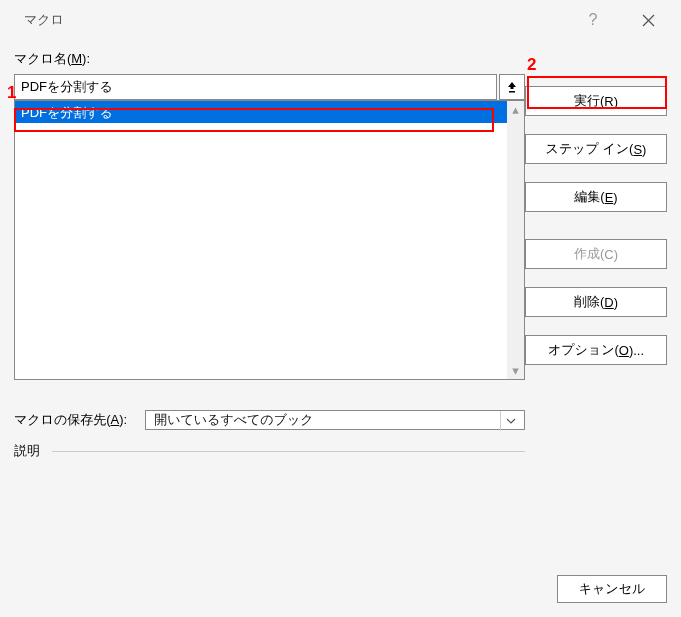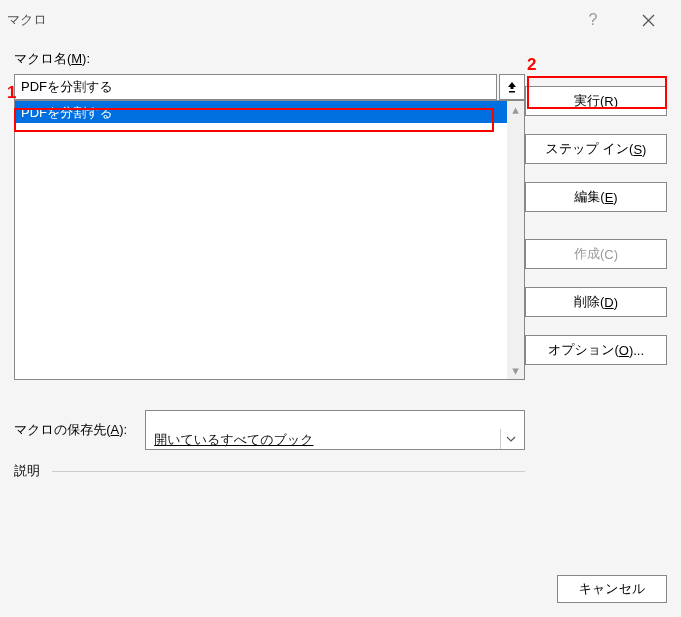--- a/index.html
+++ b/index.html
@@ -12,21 +12,21 @@
       height: 617px;
       overflow: hidden;
       position: relative;
     }
     
     .titlebar {
       display: flex;
       align-items: center;
       justify-content: space-between;
       height: 40px;
-      padding: 0 10px 0 7px;
+      padding: 0 10px 0 24px;
       background: #f5f5f5;
     }
     .title-left {
       color: #555;
       font-size: 13px;
     }
     .title-right {
       display: flex;
       align-items: center;
       gap: 20px;
@@ -134,28 +134,27 @@
     .scrollbar .sb-down { bottom: 0; }
 
     .store-row {
       display: flex;
       align-items: center;
       gap: 18px;
       margin-top: 30px;
     }
     .store-dropdown {
       flex: 1;
-      height: 40px;
-      border: 1px solid #888;
-      background: #fff;
-      display: flex;
-      align-items: flex-end;
+      height: 20px;
+      border: 1px solid #888;
+      background: #fff;
+      display: flex;
+      align-items: flex-start;
       justify-content: space-between;
       padding: 0 4px 0 8px;
-      text-decoration: underline;
     }
     .store-dropdown .dd-text { color: #111; }
     .store-dropdown .dd-arrow-box {
       width: 20px;
       height: 20px;
       border-left: 1px solid #ccc;
       display: flex;
       align-items: center;
       justify-content: center;
       color: #666;

